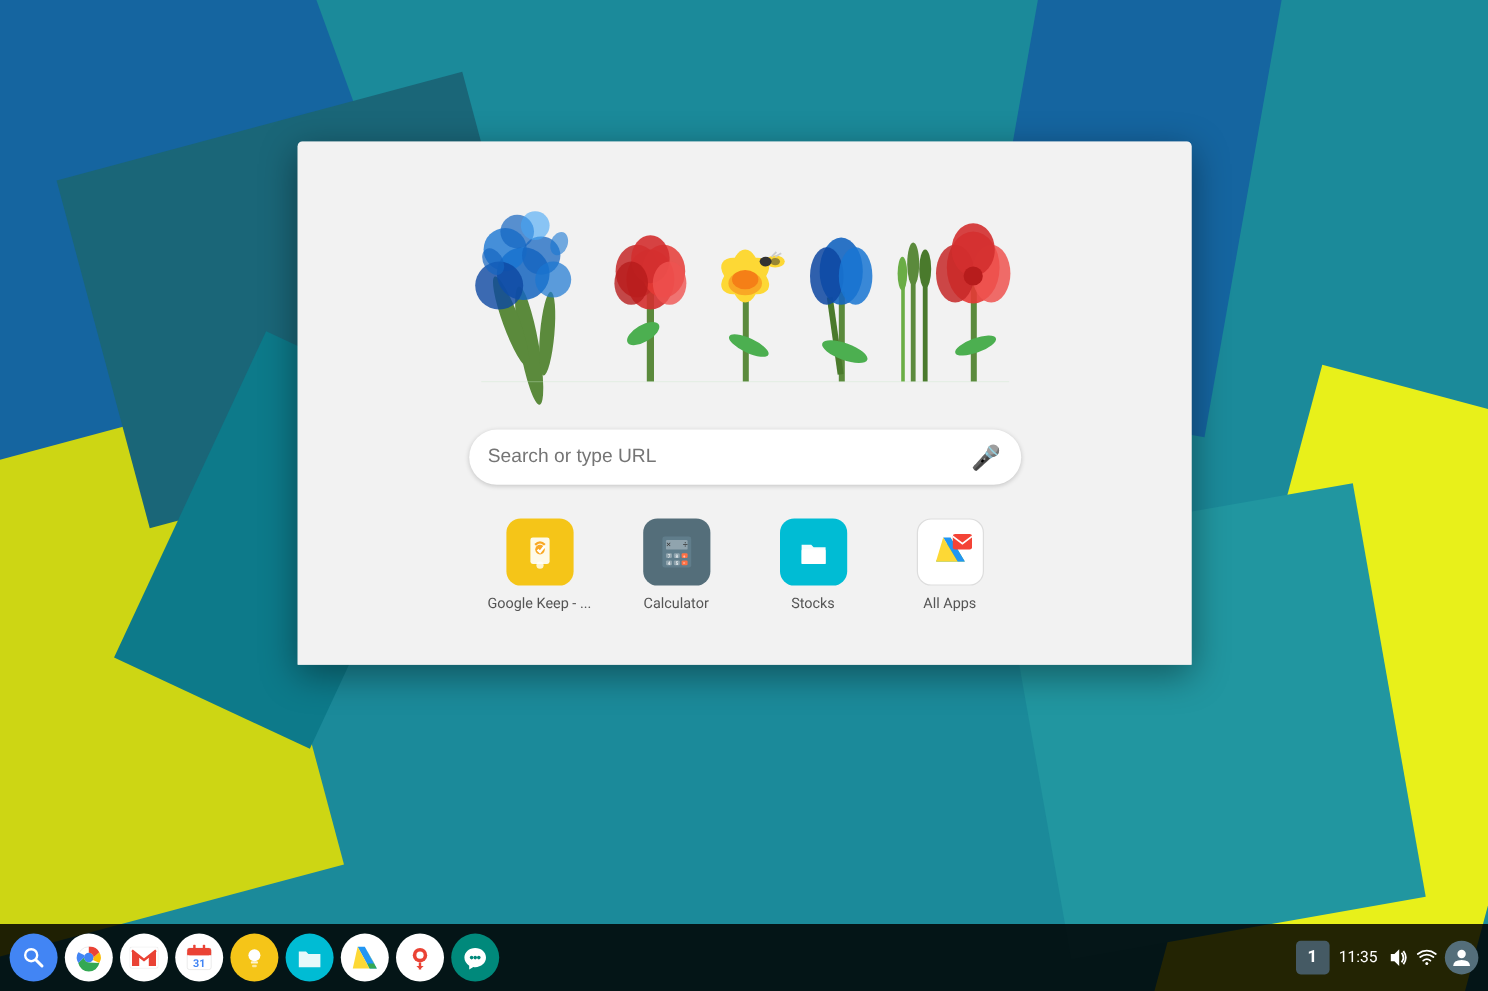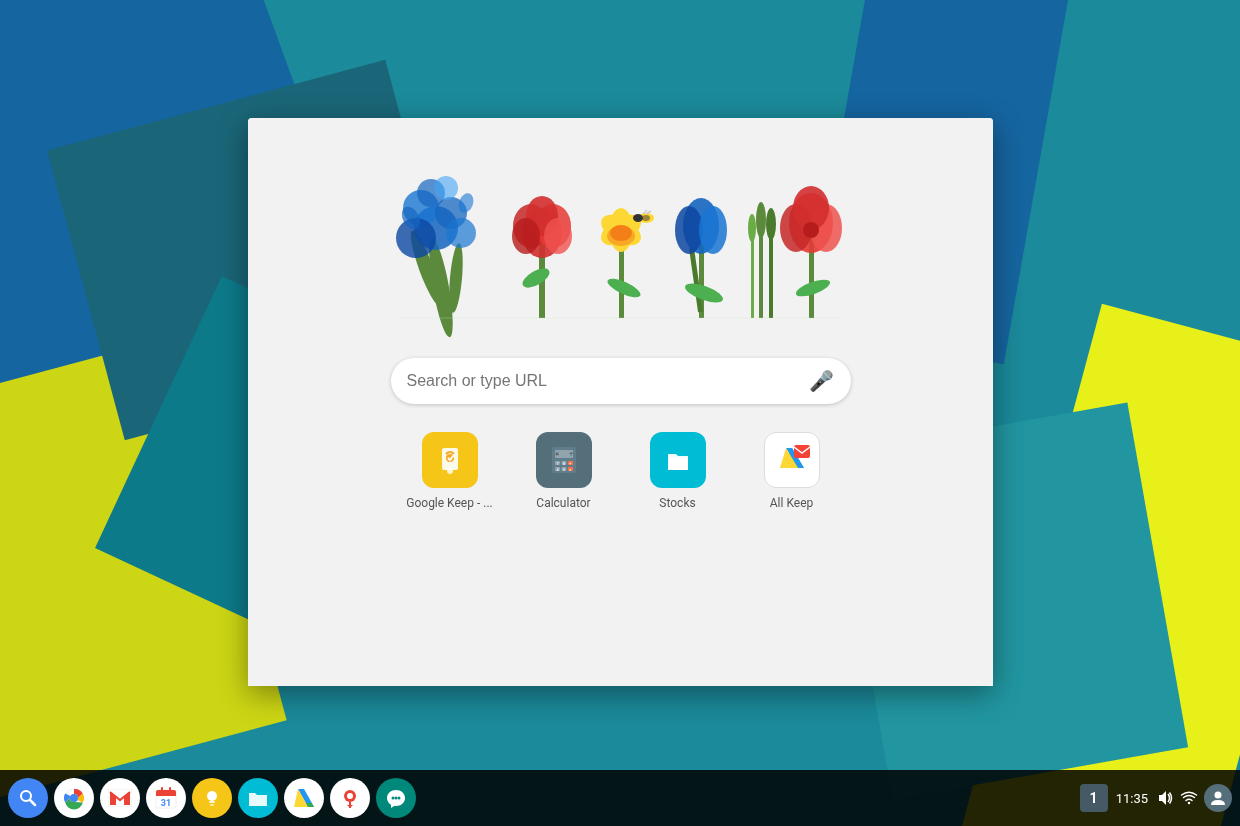--- a/index.html
+++ b/index.html
@@ -66,21 +66,21 @@
       top: 300px; left: 150px;
       transform: rotate(25deg);
     }
 
     
     .browser-window {
       position: absolute;
       top: 118px;
       left: 248px;
       width: 745px;
-      height: 568px;
+      height: 436px;
       background: #f2f2f2;
       border-radius: 4px 4px 0 0;
       box-shadow: 0 8px 30px rgba(0,0,0,0.4);
       display: flex;
       flex-direction: column;
       overflow: hidden;
     }
 
     .browser-content {
       flex: 1;
@@ -427,21 +427,21 @@
           <svg width="40" height="40" viewBox="0 0 40 40">
 
             <polygon points="20,8 32,28 8,28" fill="#4caf50"></polygon>
             <polygon points="20,8 32,28 26,28 14,8" fill="#2196f3"></polygon>
             <polygon points="14,8 26,28 8,28" fill="#fdd835"></polygon>
 
             <rect x="22" y="5" width="16" height="13" rx="2" fill="#f44336"></rect>
             <path d="M22 7 L30 13 L38 7" stroke="white" stroke-width="1.5" fill="none"></path>
           </svg>
         </div>
-        <span class="app-label">All Keep</span>
+        <span class="app-label">All Apps</span>
       </div>
 
     </div>
 
   </div>
 
 
 </div>
 
 <div class="taskbar">

